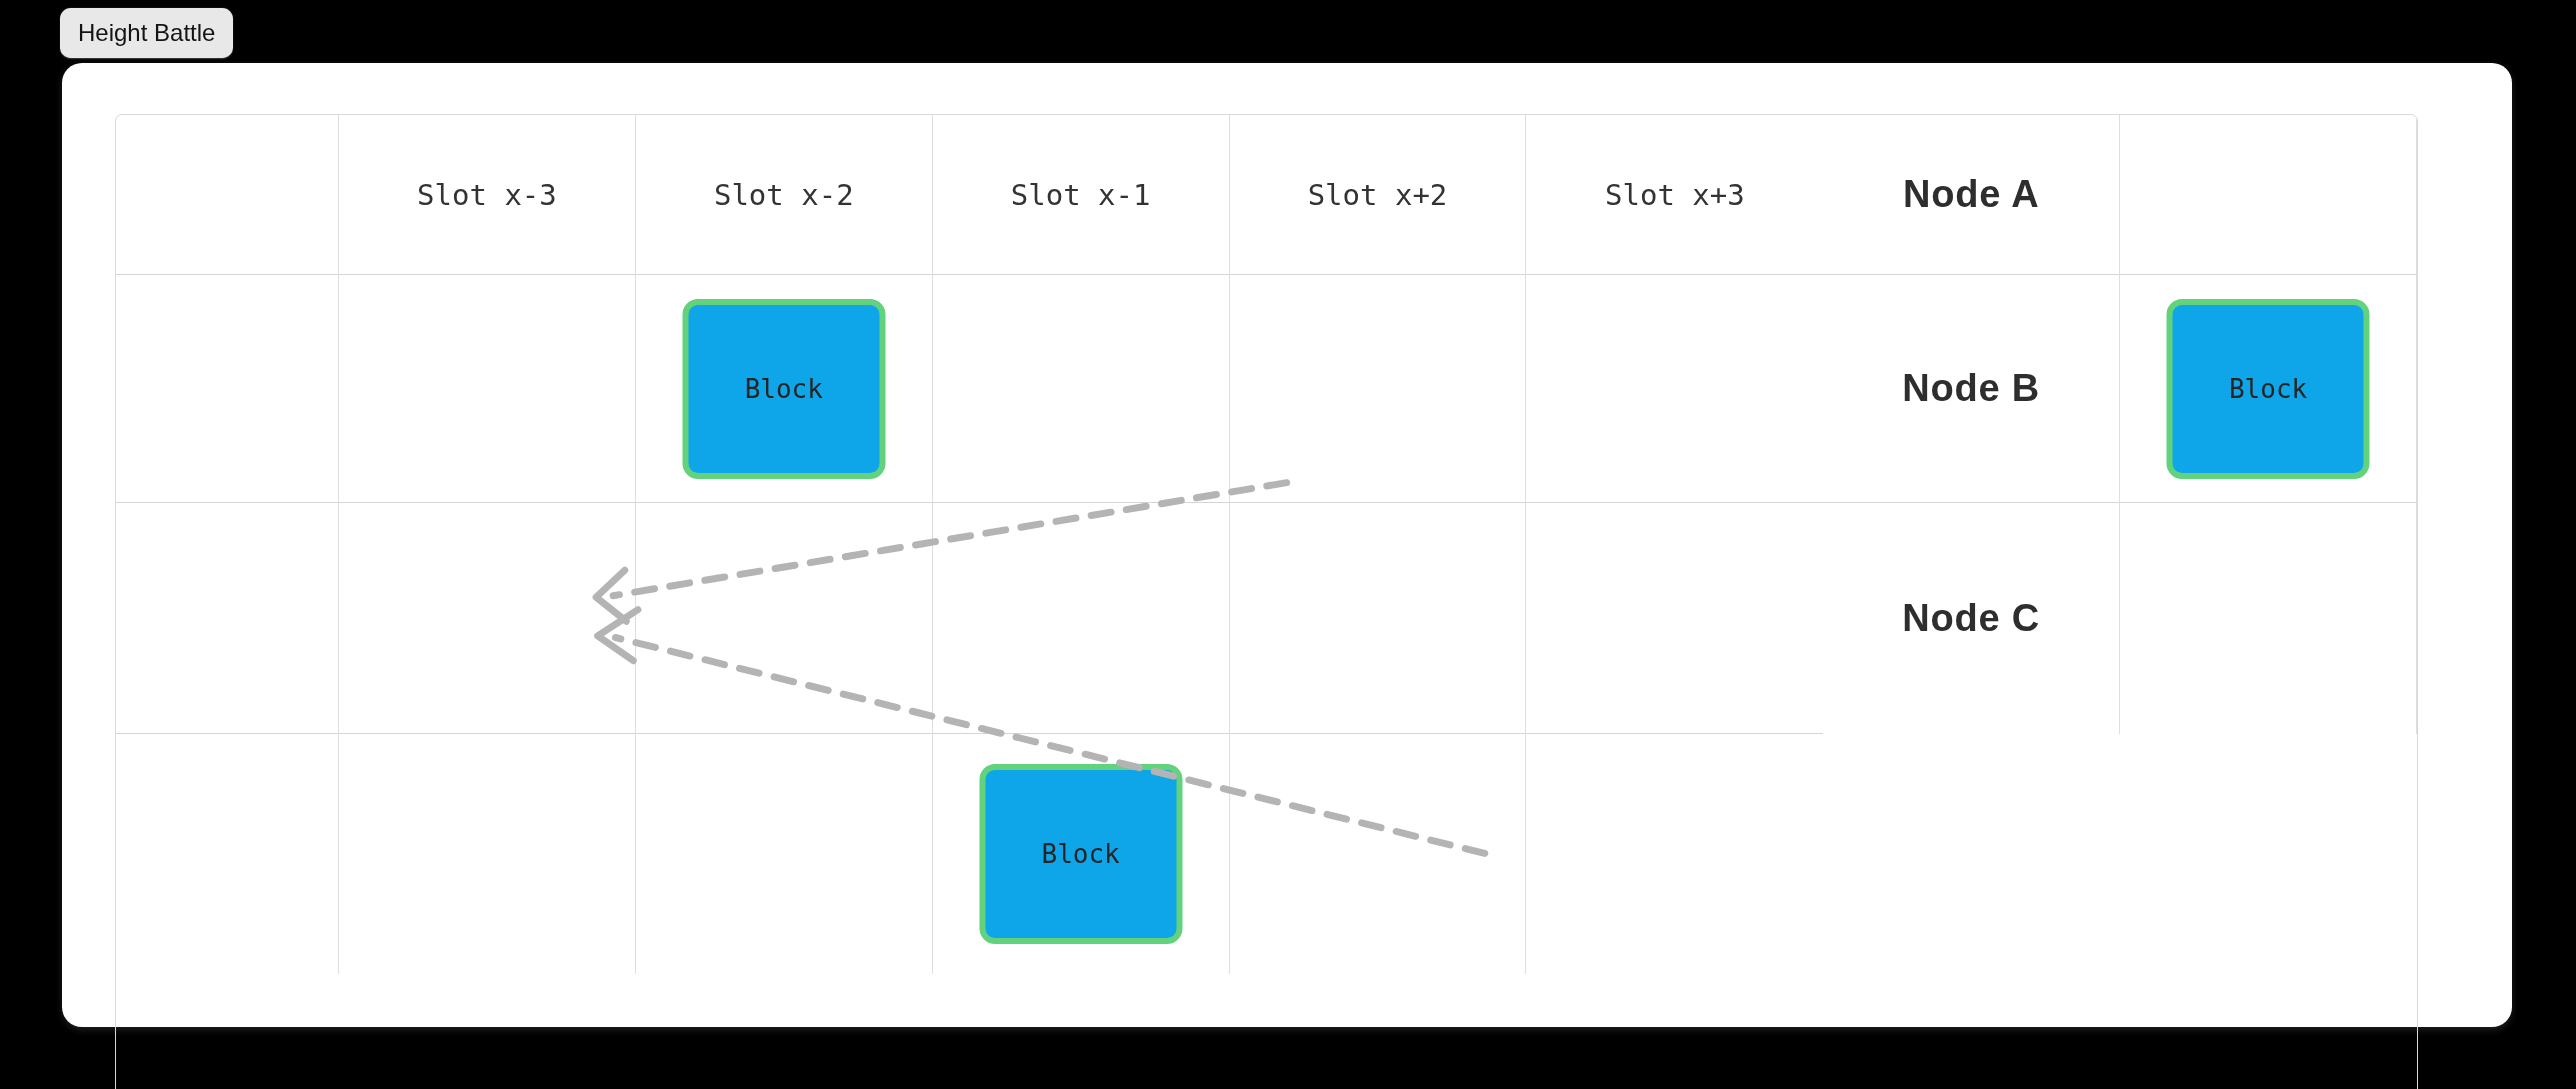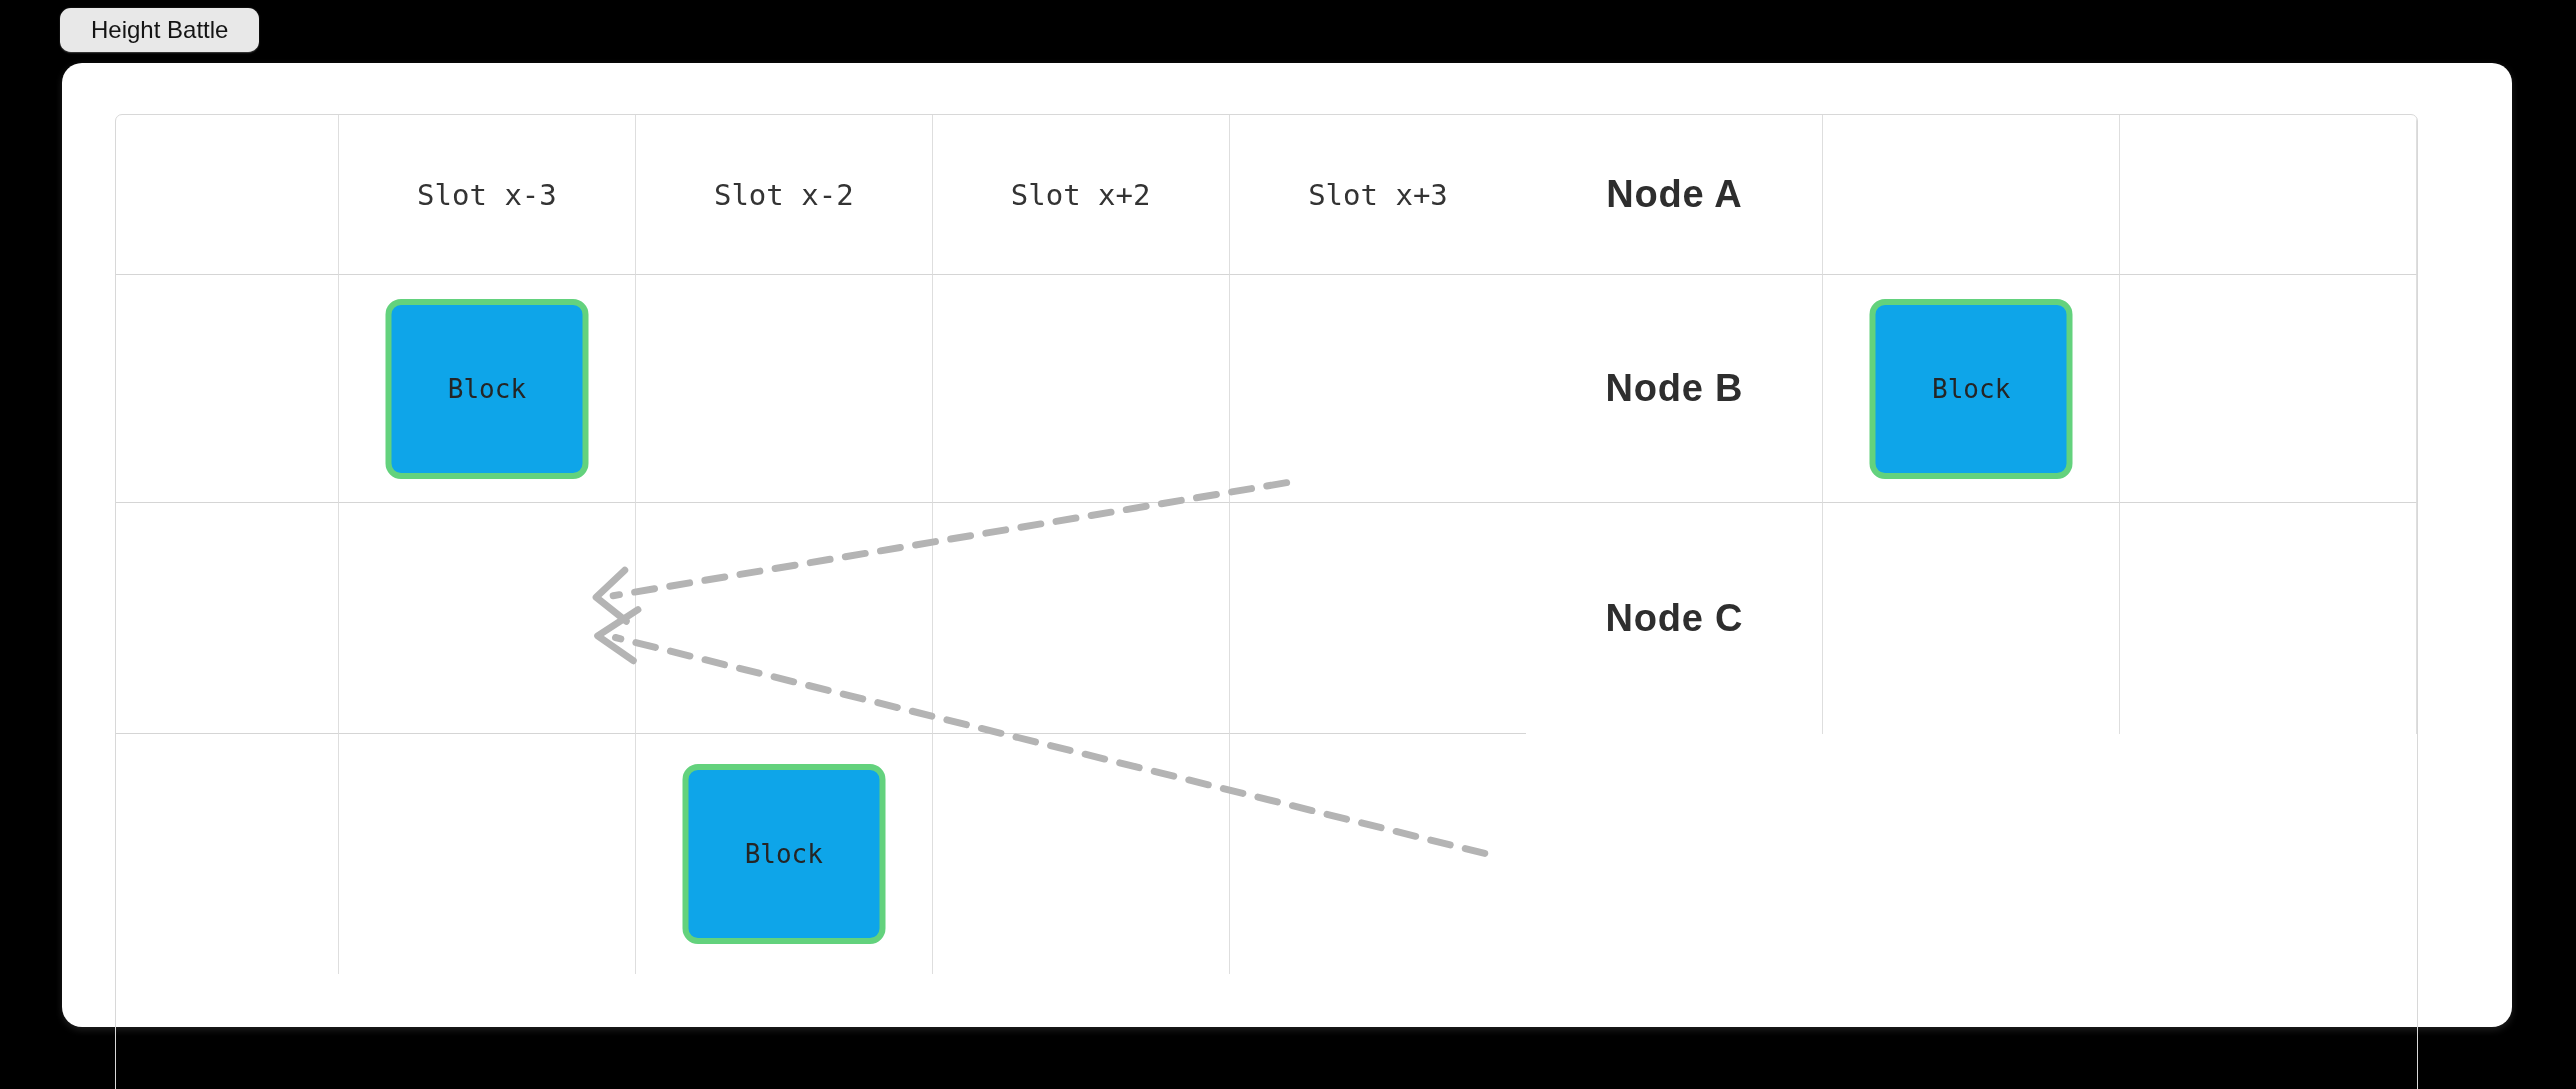--- a/index.html
+++ b/index.html
@@ -12,24 +12,24 @@
   }
   body {
     font-family: "Liberation Sans", sans-serif;
   }
 
   
   #title-badge {
     position: absolute;
     left: 60px;
     top: 7.7px;
-    height: 44px;
+    height: 50px;
     display: flex;
     align-items: center;
-    padding: 0 31px;
+    padding: 0 18px;
     background: #e8e8e8;
     border-radius: 10.8px;
     box-shadow: 0 0.8px 1.5px rgba(255,255,255,0.25);
     font-size: 24px;
     color: #141414;
     font-family: "Liberation Sans", sans-serif;
     white-space: nowrap;
     z-index: 20;
   }
 
@@ -130,20 +130,21 @@
   <span>Height Battle</span>
 </div>
 
 <div id="card">
 
   <div id="grid">
 
     <div class="cell corner-cell head-cell"></div>
     <div class="cell head-cell">Slot x-3</div>
     <div class="cell head-cell">Slot x-2</div>
+    <div class="cell head-cell">Slot x-1</div>
     <div class="cell head-cell">Slot x+2</div>
     <div class="cell head-cell last-col">Slot x+3</div>
 
     <div class="cell row-label">Node A</div>
     <div class="cell"></div>
     <div class="cell"></div>
     <div class="cell"></div>
     <div class="cell">
       <div class="block">Block</div>
     </div>

